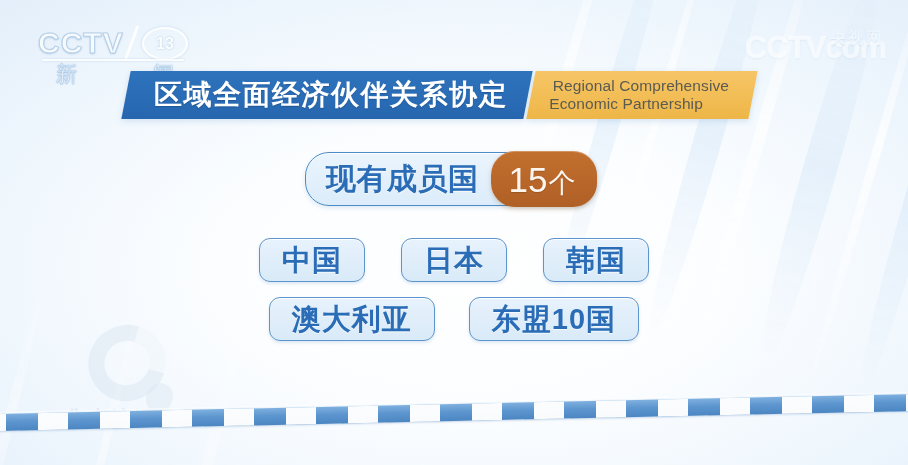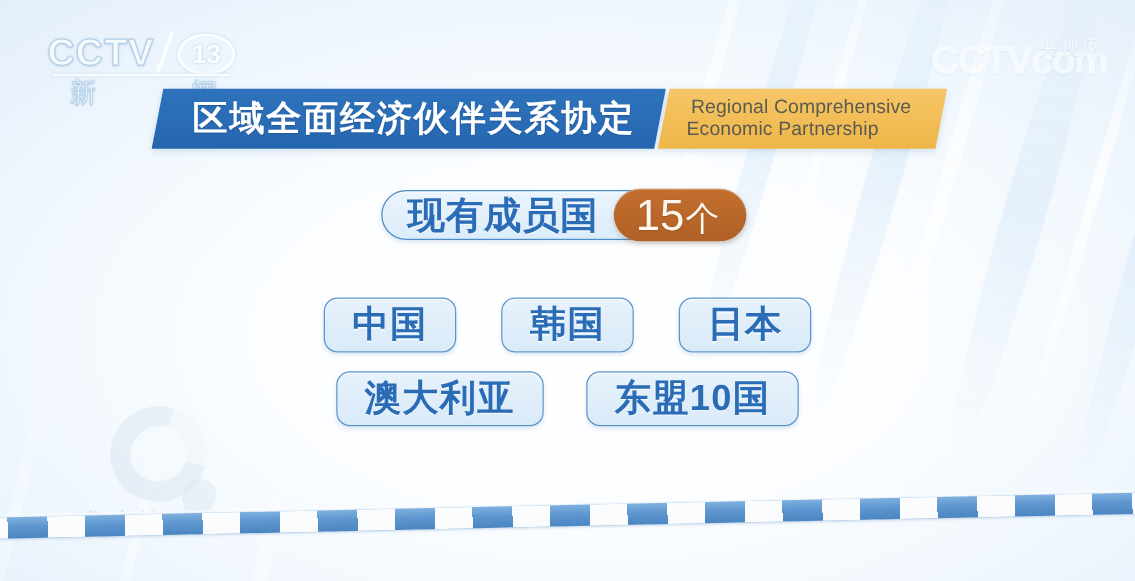--- a/index.html
+++ b/index.html
@@ -70,21 +70,21 @@
     color: rgba(255,255,255,.92);
     text-shadow: 0 0 1px rgba(150,185,220,.85), 0 1px 2px rgba(130,170,210,.5);
     -webkit-text-stroke: 1px rgba(176,205,232,.9);
   }
   .cctv-logo .cc-13 {
     position: absolute; left: 104px; top: 1px;
     width: 46px; height: 33px;
     border: 2px solid rgba(255,255,255,.9);
     border-radius: 50%;
     color: rgba(255,255,255,.95);
-    font-size: 21px; font-weight: bold;
+    font-size: 16px; font-weight: bold;
     text-align: center; line-height: 30px;
     text-shadow: 0 0 2px rgba(150,185,220,.8);
     box-shadow: 0 0 3px rgba(160,195,228,.55);
   }
   .cctv-logo .cc-slash {
     position: absolute; left: 92px; top: 0px;
     width: 3px; height: 34px;
     background: rgba(255,255,255,.9);
     transform: skewX(-20deg);
   }
@@ -161,21 +161,21 @@
     font-size: 15.5px;
     line-height: 18px;
     white-space: nowrap;
     letter-spacing: .1px;
   }
 
   
   .member-row {
     position: absolute;
     left: 305px; top: 152px;
-    height: 40px;
+    height: 54px;
     display: flex;
     align-items: center;
     border: 1.6px solid #4b8cc8;
     border-radius: 24px;
     background: linear-gradient(180deg, #eaf4fd 0%, #dcecfa 100%);
     box-shadow: 0 2px 4px rgba(130,170,205,.25), inset 0 1px 0 rgba(255,255,255,.85);
   }
   .member-label {
     color: #2a6cb6;
     font-size: 30px;
@@ -345,24 +345,24 @@
     <span class="member-count">
       <span class="member-count-text"><span>15</span><span class="unit">个</span></span>
     </span>
   </div>
 
   <div class="chip-row" id="row1">
     <div class="chip">
       <span class="chip-text">中国</span>
     </div>
     <div class="chip">
+      <span class="chip-text">日本</span>
+    </div>
+    <div class="chip">
       <span class="chip-text">韩国</span>
-    </div>
-    <div class="chip">
-      <span class="chip-text">日本</span>
     </div>
   </div>
 
   <div class="chip-row" id="row2">
     <div class="chip">
       <span class="chip-text">澳大利亚</span>
     </div>
     <div class="chip">
       <span class="chip-text">东盟10国</span>
     </div>

